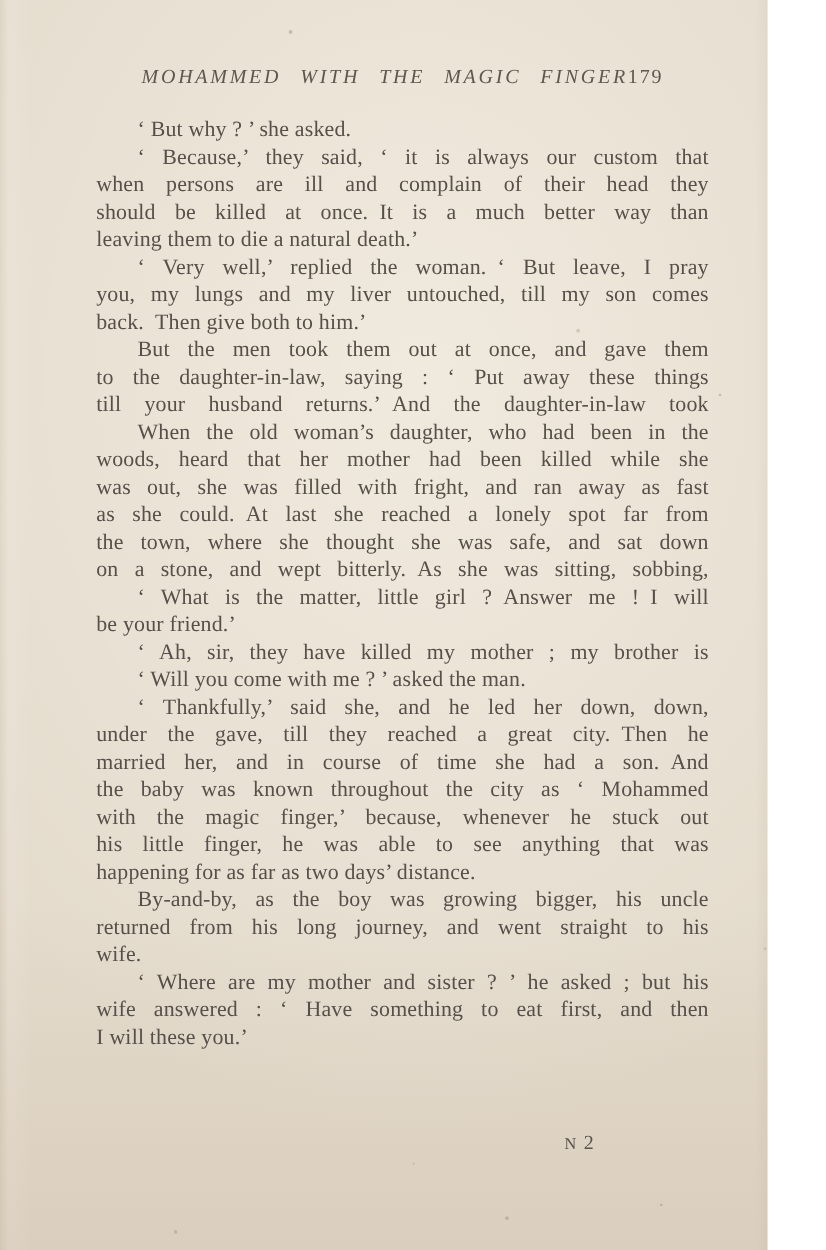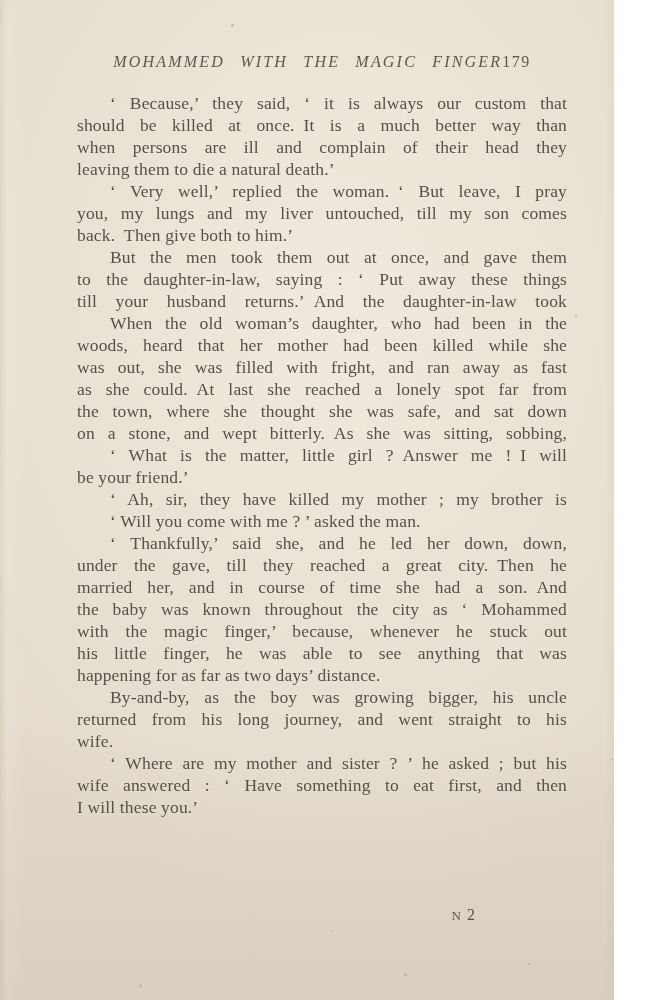--- a/index.html
+++ b/index.html
@@ -67,23 +67,26 @@
 
 <div class="page">
 
   <div class="running-head">
     <span class="title">MOHAMMED WITH THE MAGIC FINGER</span>
     <span class="folio">179</span>
   </div>
 
   <div class="text-block">
       <div class="paragraph">
+        <div class="line para-first para-last">‘ But why ? ’ she asked.</div>
+      </div>
+      <div class="paragraph">
         <div class="line para-first">‘ Because,’ they said, ‘ it is always our custom that</div>
+        <div class="line">when persons are ill and complain of their head they</div>
         <div class="line">should be killed at once. It is a much better way than</div>
-        <div class="line">when persons are ill and complain of their head they</div>
         <div class="line para-last">leaving them to die a natural death.’</div>
       </div>
       <div class="paragraph">
         <div class="line para-first">‘ Very well,’ replied the woman. ‘ But leave, I pray</div>
         <div class="line">you, my lungs and my liver untouched, till my son comes</div>
         <div class="line para-last">back. Then give both to him.’</div>
       </div>
       <div class="paragraph">
         <div class="line para-first">But the men took them out at once, and gave them</div>
         <div class="line">to the daughter-in-law, saying : ‘ Put away these things</div>

